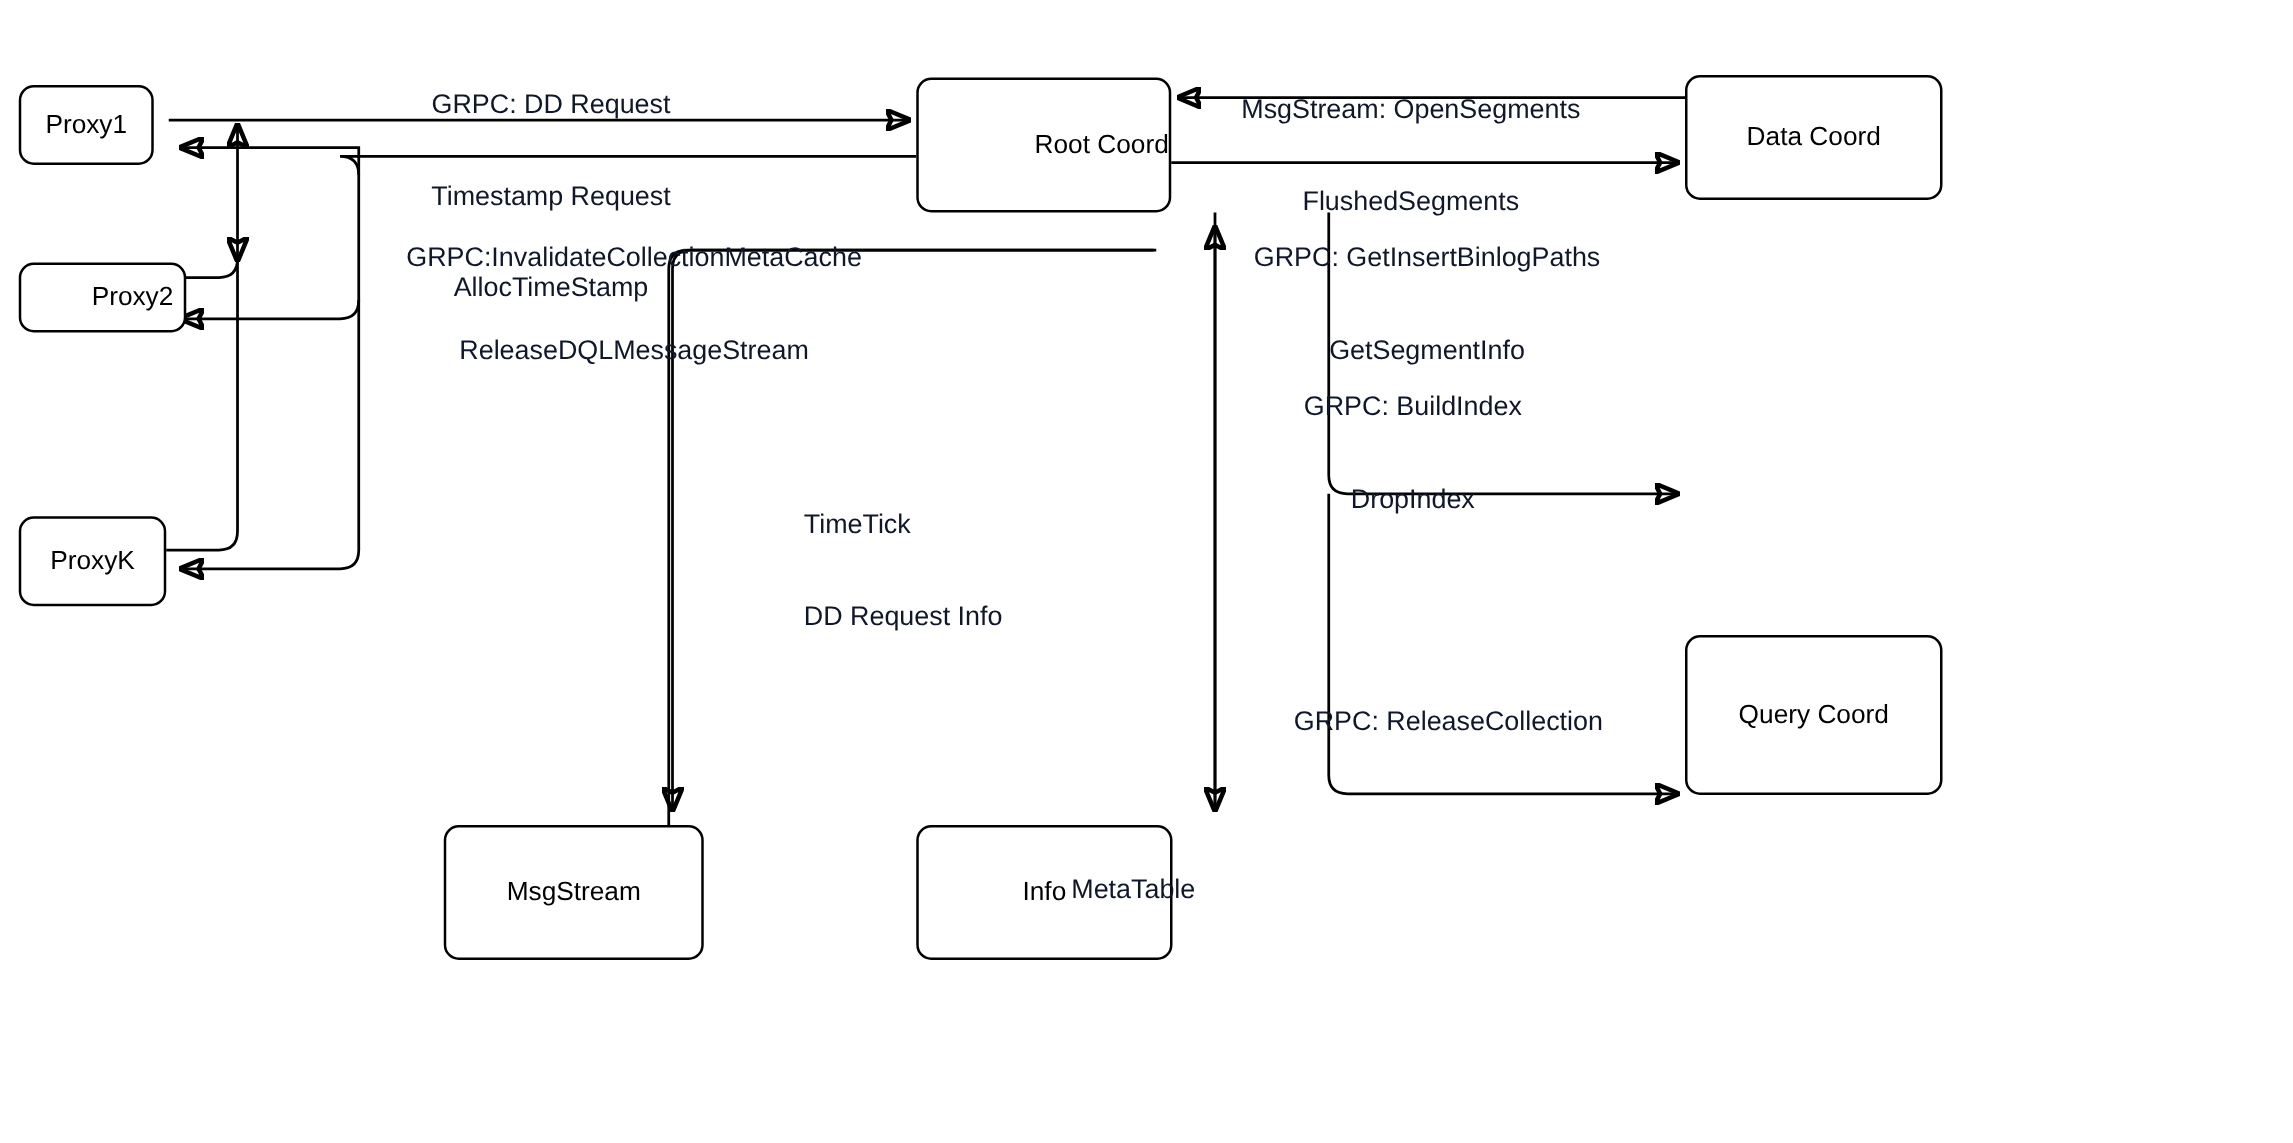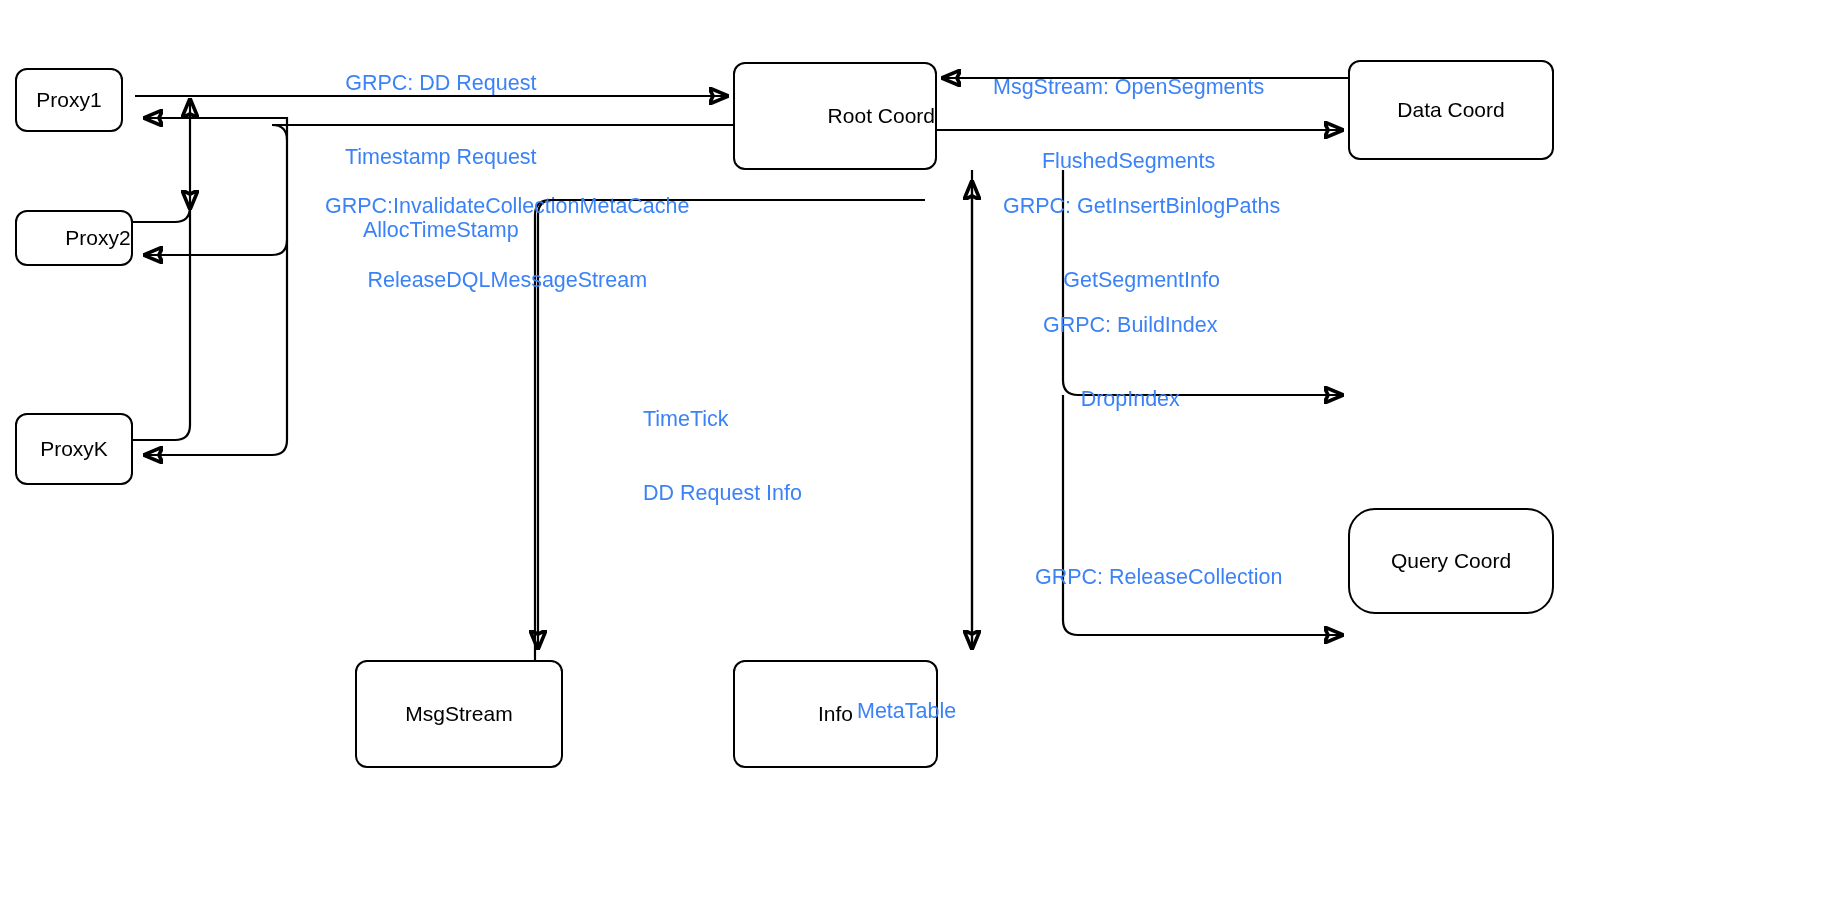--- a/index.html
+++ b/index.html
@@ -43,21 +43,21 @@
     align-items: center;
     justify-content: center;
     color: #000000;
     font-size: 21px;
     font-family: "Liberation Sans", sans-serif;
     line-height: 1.2;
     text-align: center;
   }
   .edge-label {
     position: absolute;
-    color: #3b82f6;
+    color: #0f172a;
     font-size: 21.5px;
     font-family: "Liberation Sans", sans-serif;
     line-height: 1.14;
     white-space: pre;
     background: transparent;
   }
   .lbl-center { text-align: center; }
   .lbl-left   { text-align: left; }
 </style>
 </head>
@@ -98,38 +98,38 @@
     <path d="M 923 200 L 553 200 Q 538 200 538 215 L 538 648" marker-end="url(#arrow)"></path>
 
     <path d="M 972 170 L 972 648" marker-end="url(#arrow)"></path>
     <path d="M 972 648 L 972 182" marker-end="url(#arrow)"></path>
   </svg>
 
   <div class="node" style="left:15px; top:68px; width:108px; height:64px;">
     <span>Proxy1</span>
   </div>
 
-  <div class="node" style="left:15px; top:210px; width:118px; height:56px;padding-left:48px;">
+  <div class="node" style="left:15px; top:210px; width:134px; height:56px;padding-left:48px;">
     <span>Proxy2</span>
   </div>
 
   <div class="node" style="left:15px; top:413px; width:118px; height:72px;">
     <span>ProxyK</span>
   </div>
 
   <div class="node" style="left:733px; top:62px; width:204px; height:108px;justify-content:flex-end;">
     <span>Root Coord</span>
   </div>
 
   <div class="node" style="left:1348px; top:60px; width:206px; height:100px;">
     <span>Data Coord</span>
   </div>
 
 
-  <div class="node" style="left:1348px; top:508px; width:206px; height:106px;border-radius:27px;">
+  <div class="node" style="left:1348px; top:508px; width:206px; height:128px;">
     <span>Query Coord</span>
   </div>
 
   <div class="node" style="left:355px; top:660px; width:208px; height:108px;">
     <span>MsgStream</span>
   </div>
 
   <div class="node" style="left:733px; top:660px; width:205px; height:108px;">
     <span>Info</span>
   </div>

